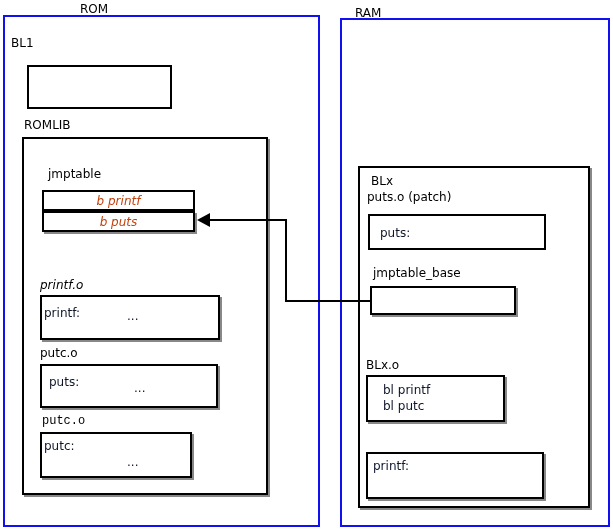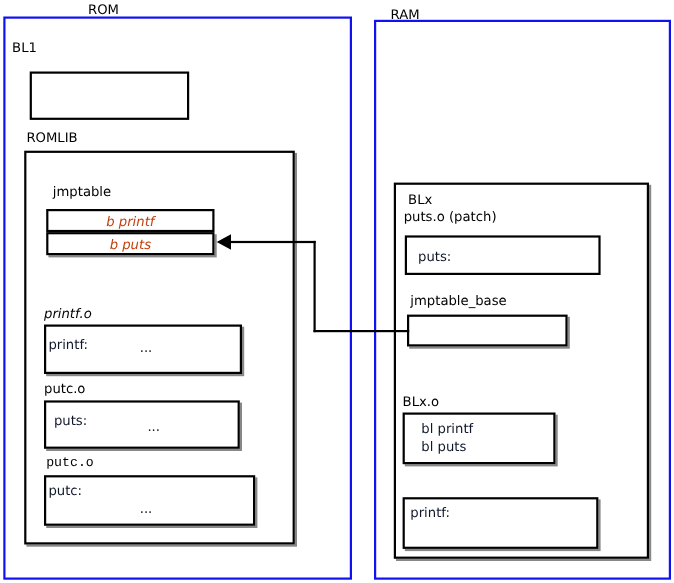--- a/index.html
+++ b/index.html
@@ -100,21 +100,21 @@
     <span class="box-text" style="left:85px; top:12px;">...</span>
   </div>
 
   <div class="lbl" style="left:40px; top:346px;">putc.o</div>
   <div class="box shadow" style="left:40px; top:364px; width:178px; height:44px;">
     <span class="box-text" style="left:7px; top:9px;">puts:</span>
     <span class="box-text" style="left:92px; top:15px;">...</span>
   </div>
 
   <div class="lbl" style="left:42px; top:414px;font-family:Liberation Mono, monospace;">putc.o</div>
-  <div class="box shadow" style="left:40px; top:432px; width:192px; height:46px;">
+  <div class="box shadow" style="left:40px; top:432px; width:152px; height:46px;">
     <span class="box-text" style="left:2px; top:5px;">putc:</span>
     <span class="box-text" style="left:85px; top:21px;">...</span>
   </div>
 
   <div class="lbl" style="left:355px; top:6px;">RAM</div>
   <div class="panel" style="left:340px; top:18px; width:270px; height:509px;"></div>
 
   <div class="box shadow" style="left:358px; top:166px; width:232px; height:342px;"></div>
 
   <div class="lbl" style="left:371px; top:174px;">BLx</div>
@@ -124,21 +124,21 @@
   </div>
 
   <div class="lbl" style="left:373px; top:266px;">jmptable_base</div>
   <div class="box shadow" style="left:370px; top:286px; width:146px; height:29px;">
     <span class="box-text" style="left:6px; top:5px;"></span>
   </div>
 
   <div class="lbl" style="left:366px; top:358px;">BLx.o</div>
   <div class="box shadow" style="left:366px; top:375px; width:139px; height:47px;">
     <span class="box-text" style="left:15px; top:6px;">bl printf</span>
-    <span class="box-text" style="left:15px; top:22px;">bl puts</span>
+    <span class="box-text" style="left:15px; top:22px;">bl putc</span>
   </div>
 
   <div class="box shadow" style="left:366px; top:452px; width:178px; height:47px;">
     <span class="box-text" style="left:5px; top:5px;">printf:</span>
   </div>
 
   <div class="conn conn-h" style="left:208px; top:219px; width:79px;"></div>
   <div class="conn conn-v" style="left:285px; top:219px; height:83px;"></div>
   <div class="conn conn-h" style="left:285px; top:300px; width:87px;"></div>
   <div class="arrowhead" style="left:197px; top:213px;"></div>

